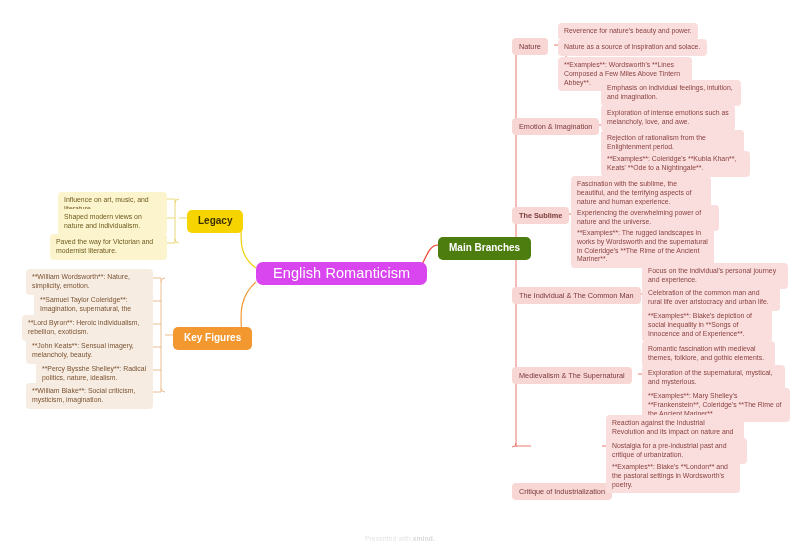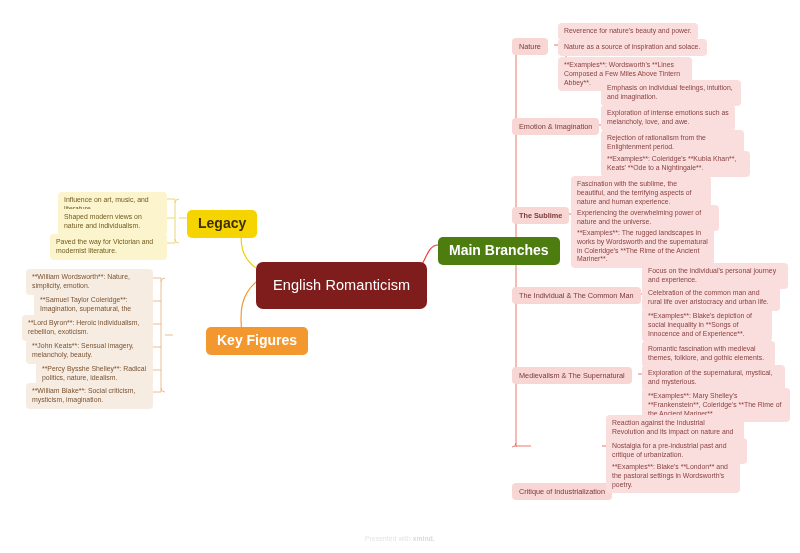--- a/index.html
+++ b/index.html
@@ -29,39 +29,39 @@
 
   .node {
     position: absolute;
     border-radius: 5px;
     line-height: 1.28;
     white-space: pre-line;
   }
 
   
   .root-node {
-    background: #7f1d1d;
+    background: #d946ef;
     color: #ffffff;
     font-size: 14.5px;
-    padding: 14px 17px;
+    padding: 2px 17px;
     border-radius: 7px;
     letter-spacing: .1px;
   }
 
   
   .badge {
-    font-size: 14px;
+    font-size: 10px;
     font-weight: bold;
     padding: 5px 11px;
     border-radius: 5px;
     color: #ffffff;
   }
   .badge-main     { background: #4d7c0f; }
   .badge-legacy   { background: #f5d400; color: #3d3000; }
-  .badge-figures  { background: #f3972f; color: #ffffff; margin-left: 33px; }
+  .badge-figures  { background: #f3972f; color: #ffffff; }
 
   
   .sub-label {
     background: #f7d6d4;
     color: #7a3a3a;
     font-size: 7.3px;
     padding: 4px 7px;
     border-radius: 4px;
   }
 

